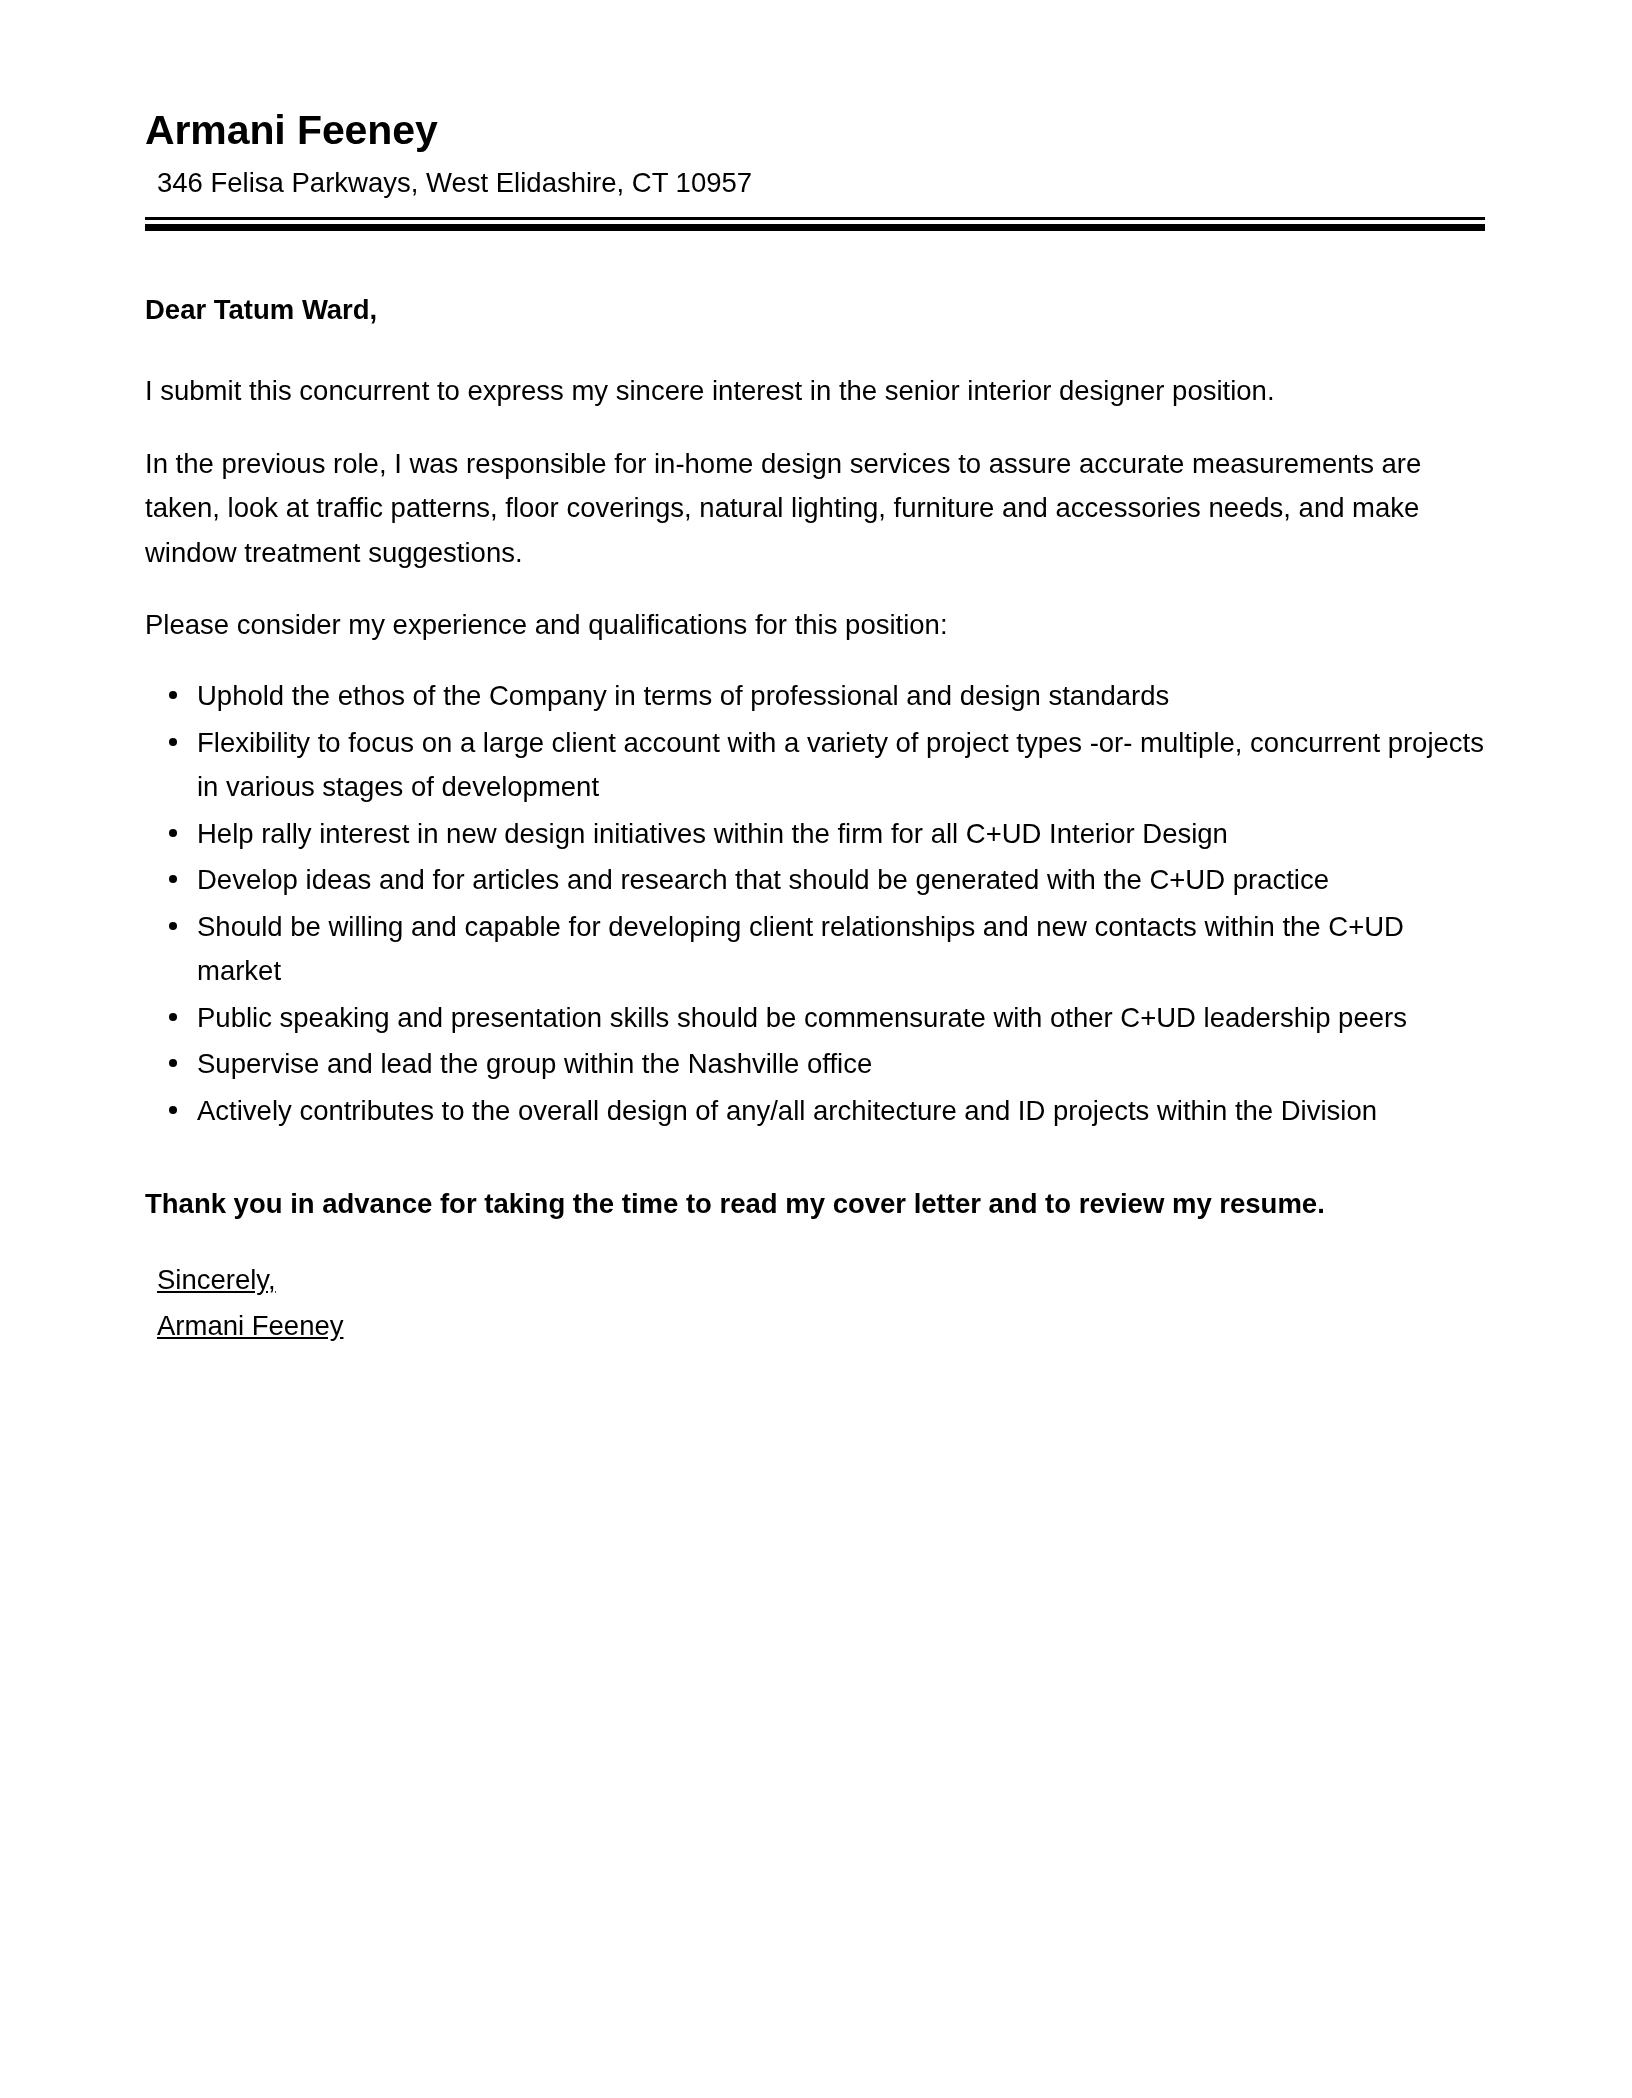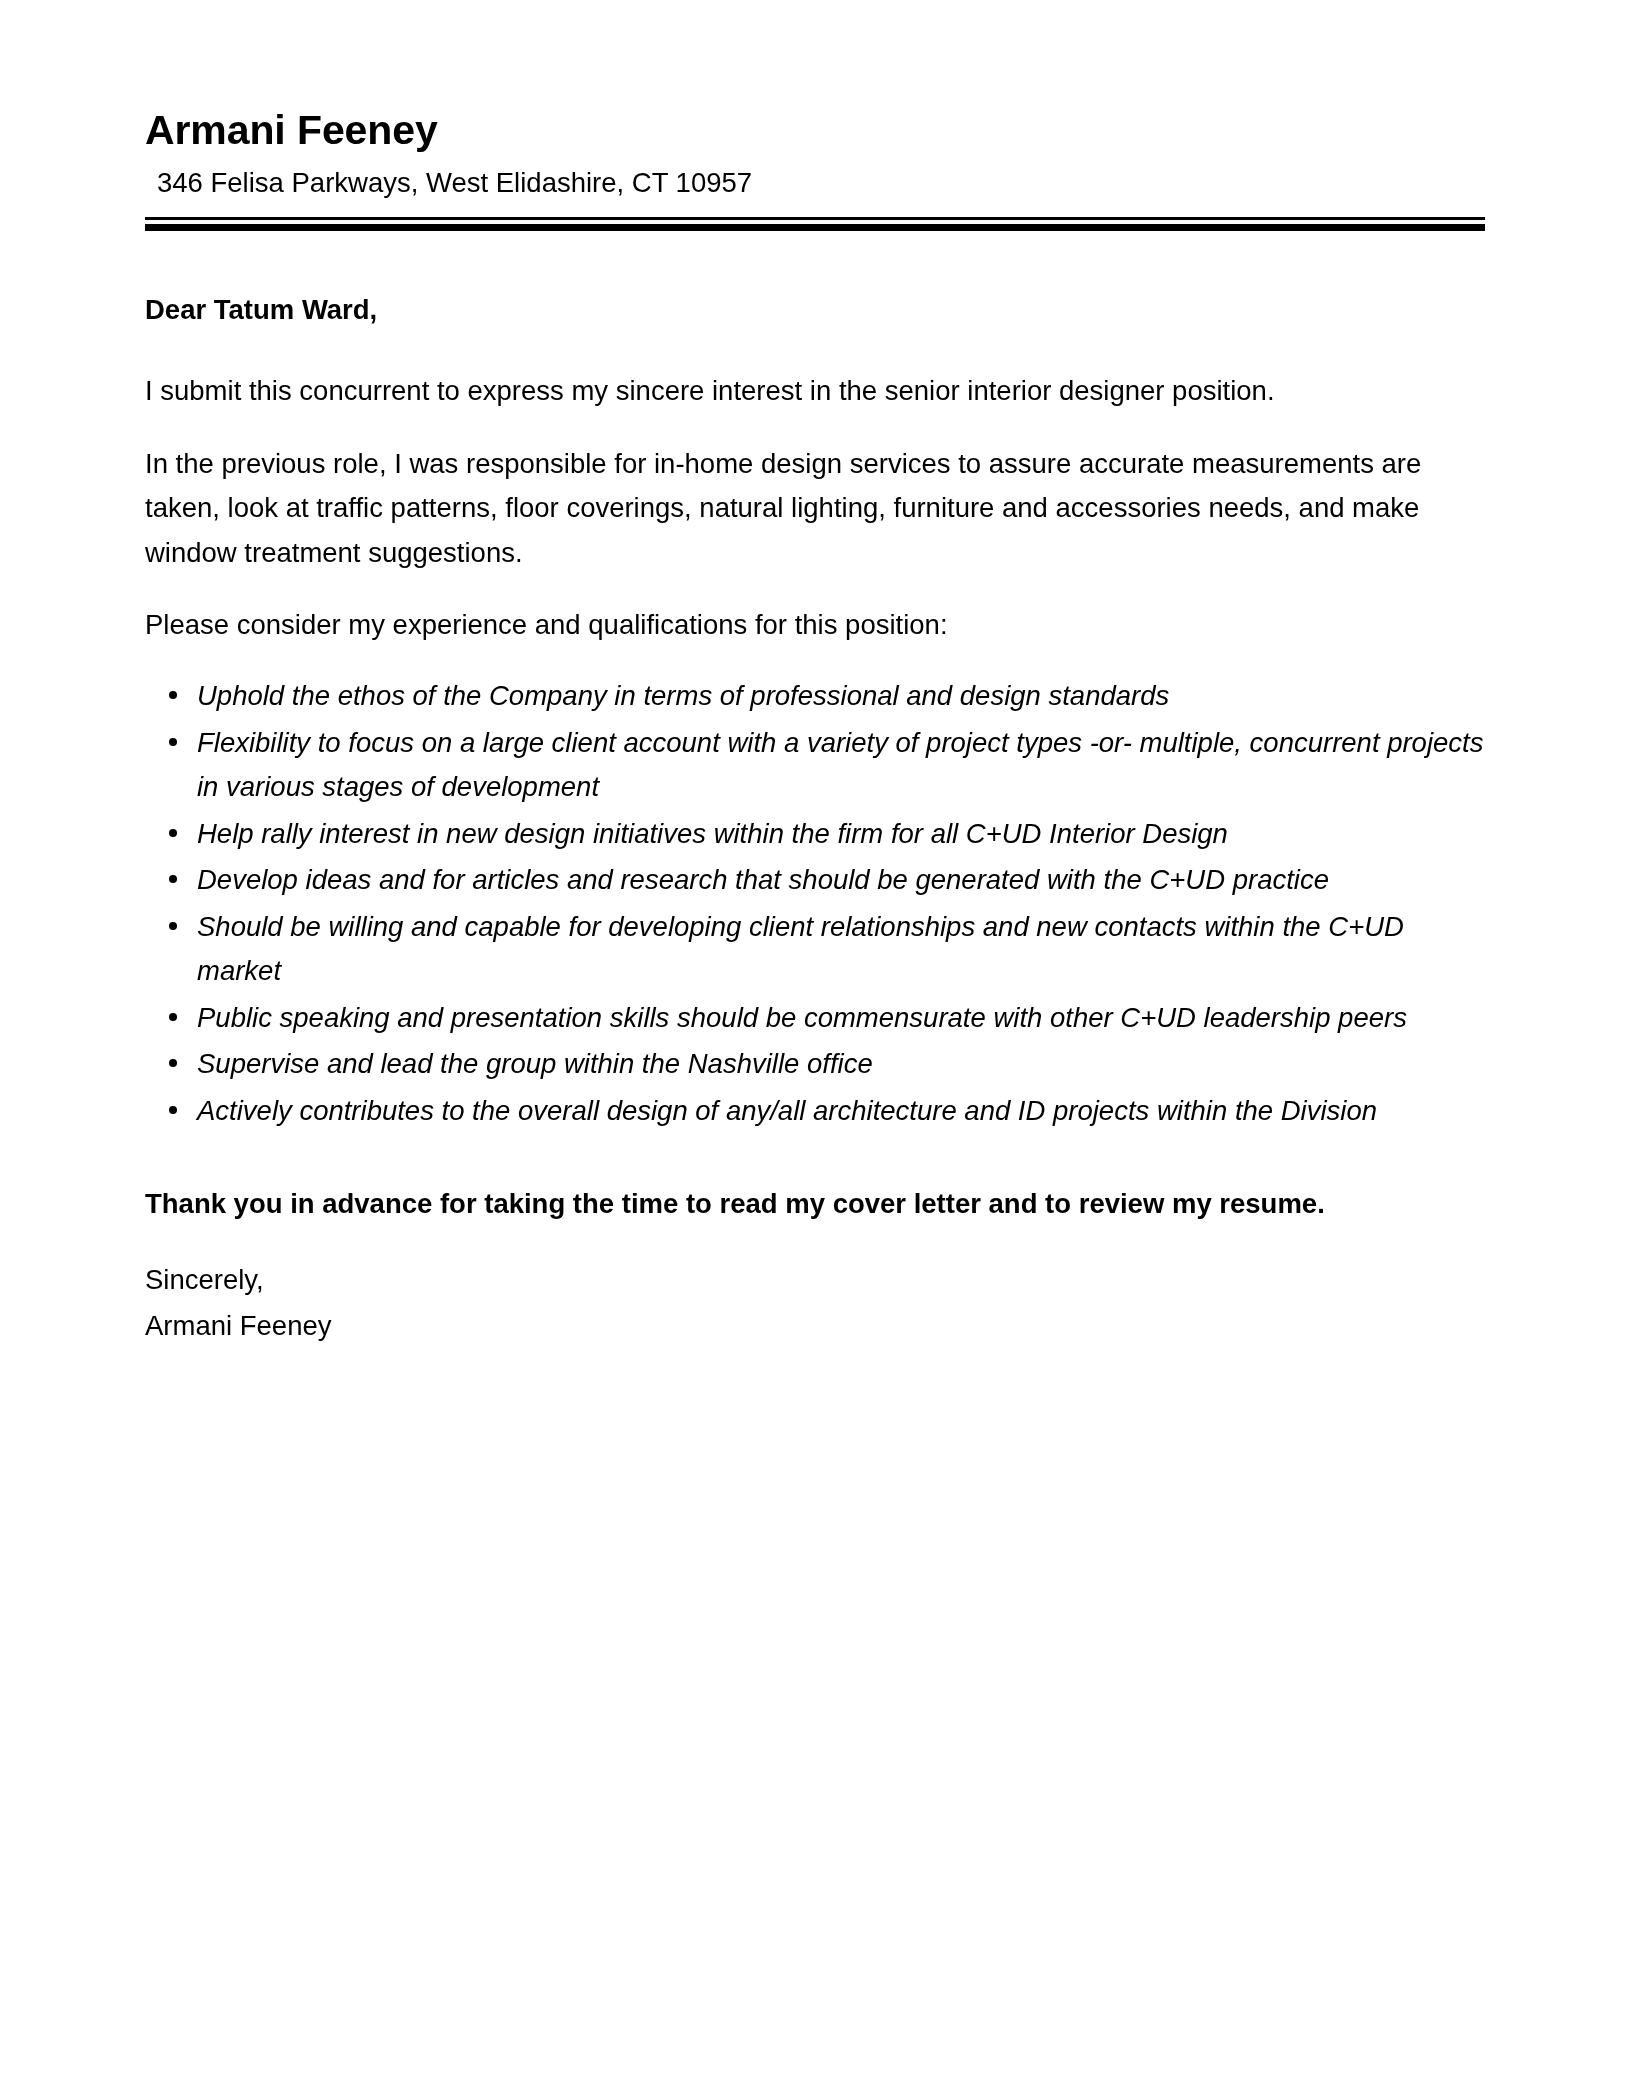--- a/index.html
+++ b/index.html
@@ -95,21 +95,20 @@
   }
   .para.lead-in {
     margin-bottom: 26px;
   }
 
   
   .bullets {
     list-style: none;
     margin: 0 0 0 0;
     padding: 0 0 0 0;
-    font-style: italic;
   }
   .bullets li {
     position: relative;
     font-size: 27.5px;
     line-height: 1.62;
     padding-left: 52px;
     margin: 0 0 2px 0;
   }
   .bullets li .bullet-dot {
     position: absolute;
@@ -128,21 +127,22 @@
     line-height: 1.4;
     margin: 52px 0 36px 0;
   }
   .signoff {
     font-size: 27.5px;
     font-weight: normal;
     line-height: 1.45;
     margin: 0;
   }
   .signoff-line {
-    margin: 0 0 6px 0;
+    margin: 0 0 6px 12px;
+    text-decoration: underline;
   }
   .signoff-line:last-child {
     margin-bottom: 0;
   }
 </style>
 </head>
 <body>
 
 <div class="page">
   <div class="sheet"></div>

